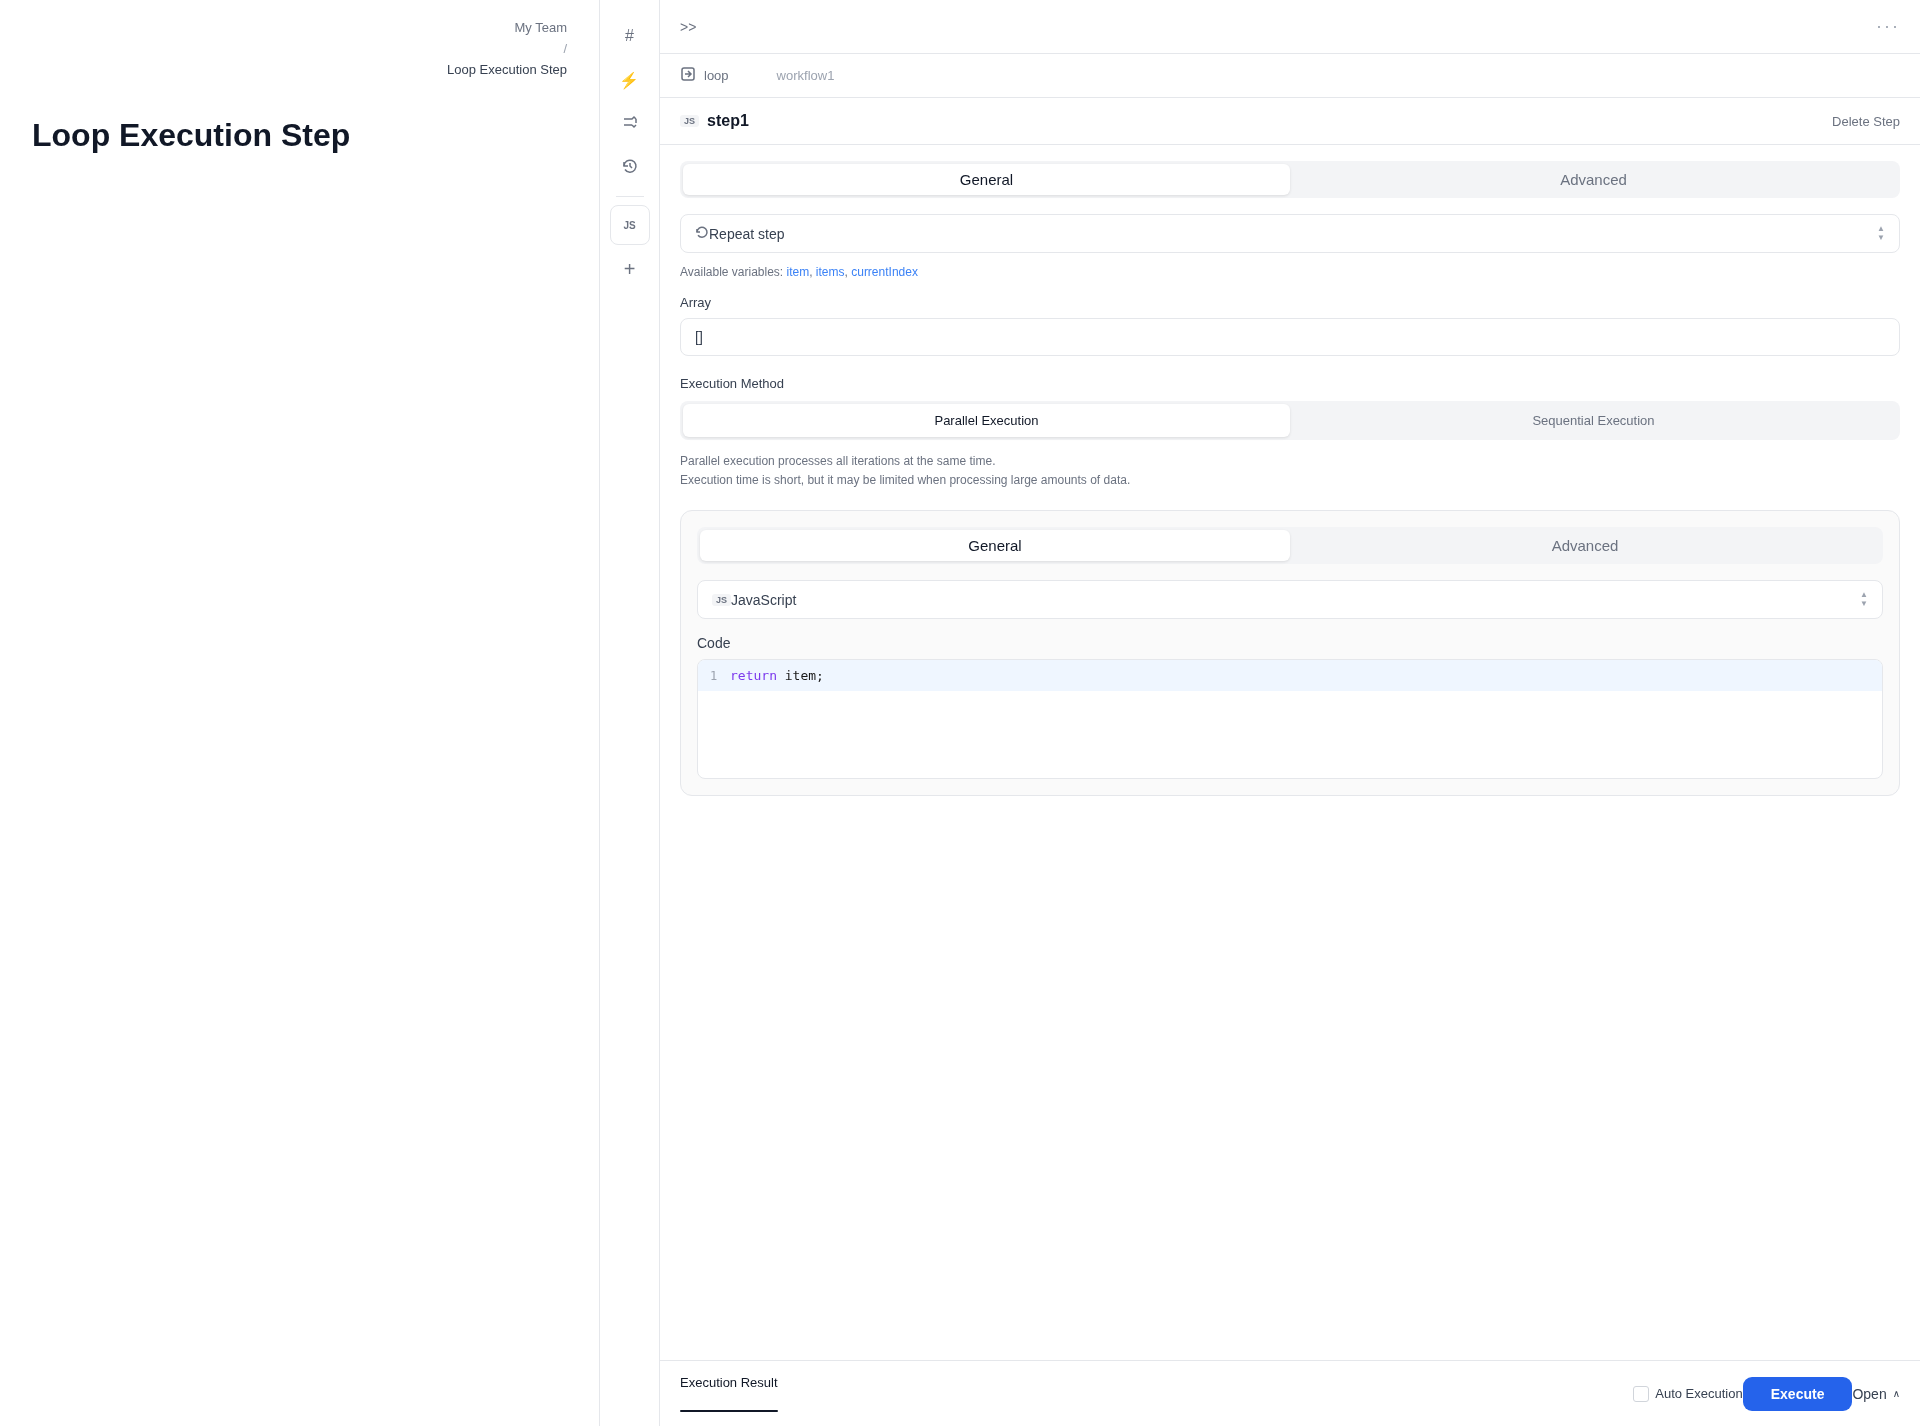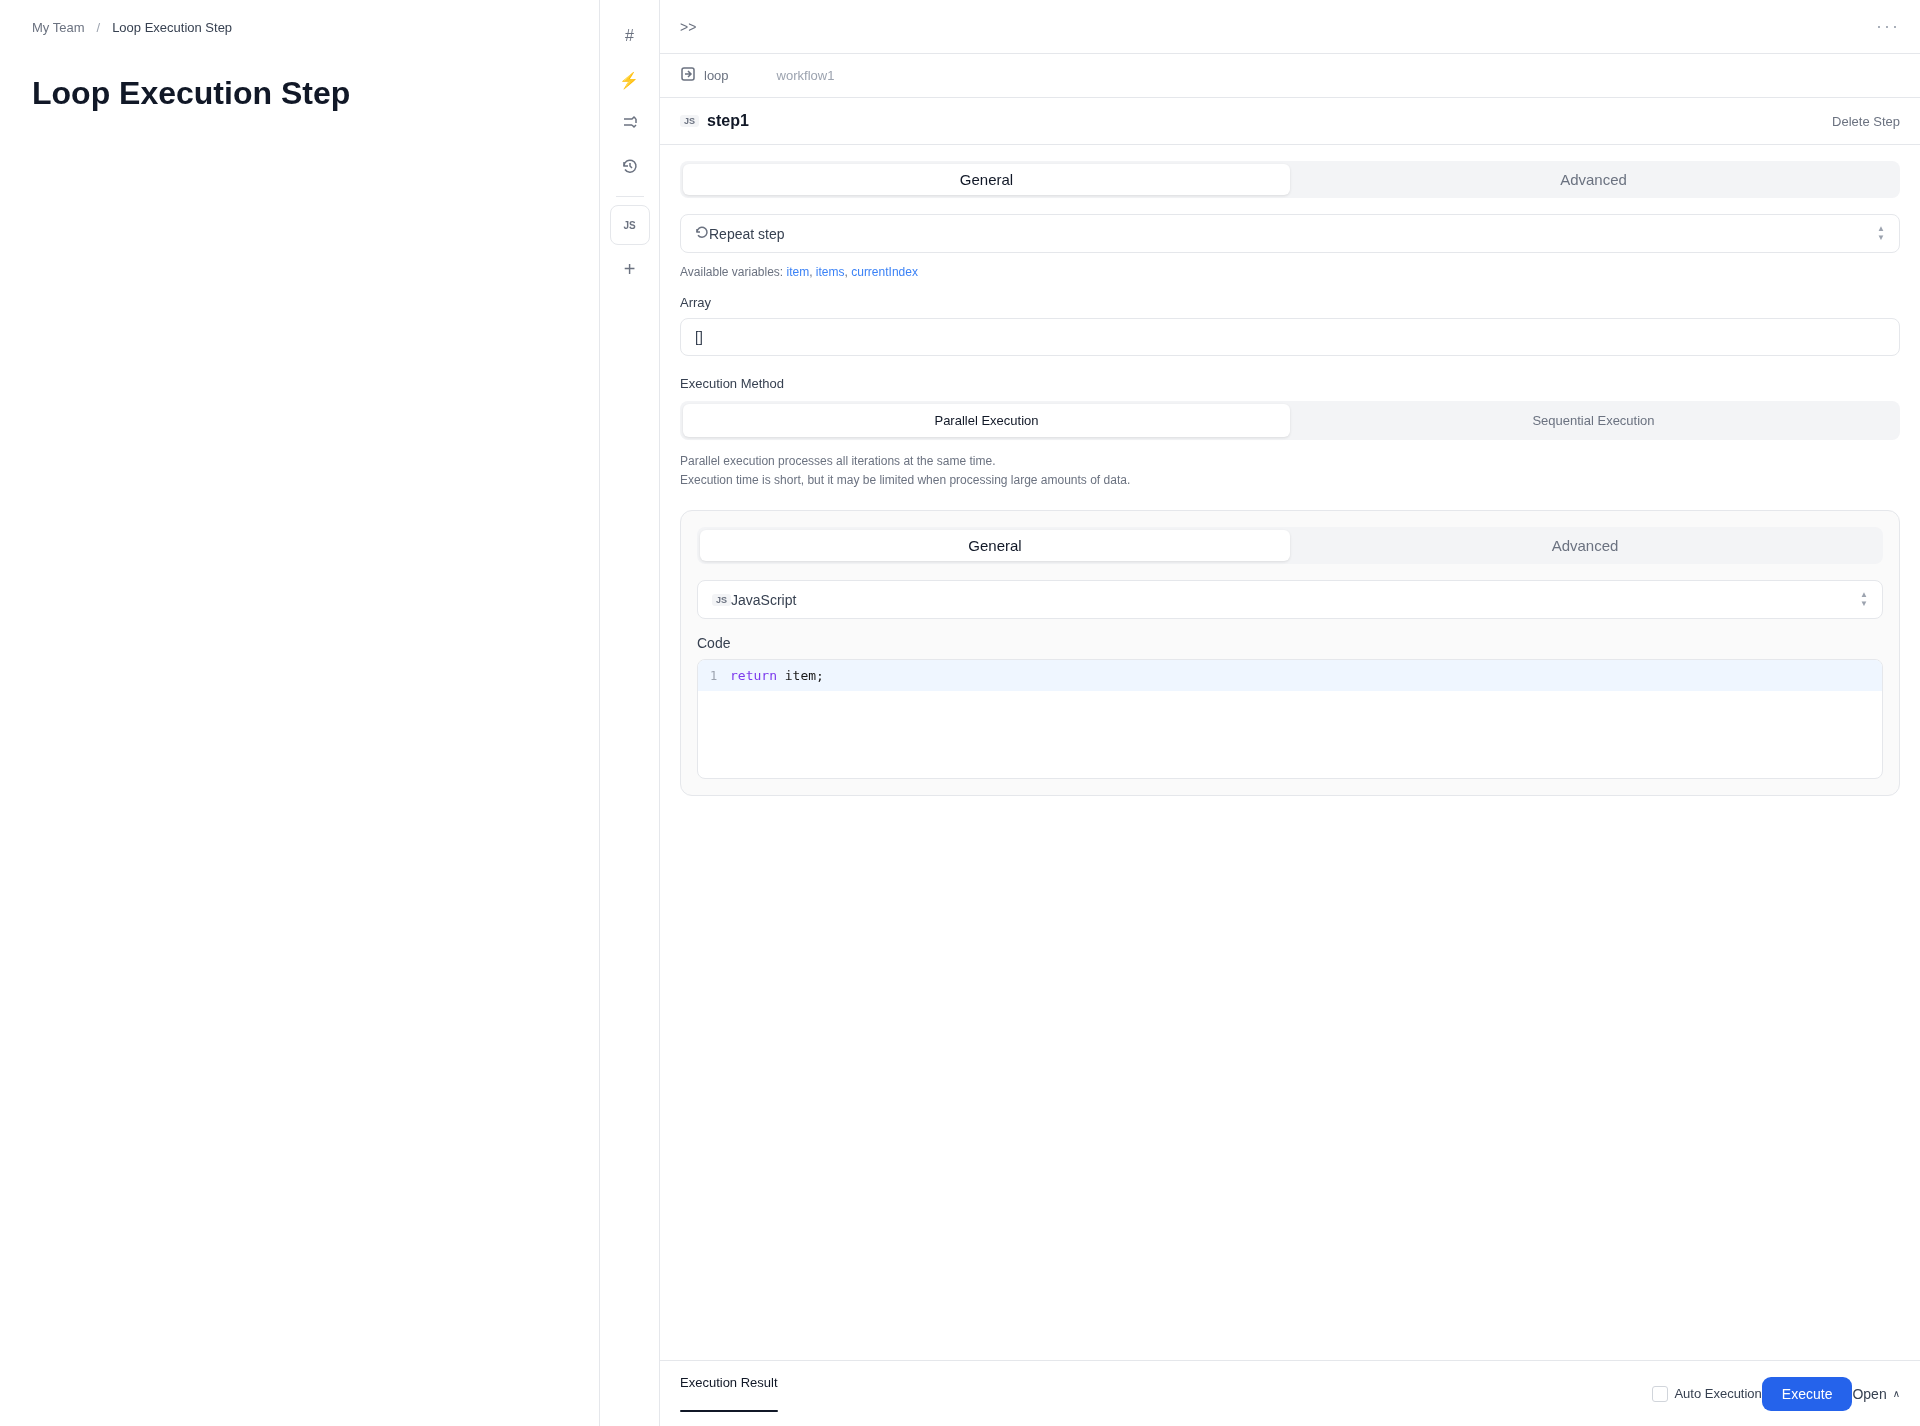--- a/index.html
+++ b/index.html
@@ -10,24 +10,25 @@
       width: 600px;
       flex-shrink: 0;
       border-right: 1px solid #e5e7eb;
       display: flex;
       flex-direction: column;
       padding: 20px 32px;
     }
     .breadcrumb {
       display: flex;
       align-items: flex-end;
-      gap: 12px;
+      gap: 6px;
       color: #6b7280;
       font-size: 13px;
       margin-bottom: 40px;
+      flex-direction: column;
     }
     .breadcrumb-separator { color: #9ca3af; }
     .breadcrumb-current { color: #374151; }
     .page-title { font-size: 32px; font-weight: 700; color: #111827; }
 
     
     .toolbar {
       width: 60px;
       flex-shrink: 0;
       border-right: 1px solid #e5e7eb;
@@ -239,21 +240,21 @@
       padding: 14px 20px;
       border-top: 1px solid #e5e7eb;
       background: #fff;
     }
     .bottom-bar-left { display: flex; flex-direction: column; gap: 20px; }
     .exec-result-label { font-size: 13px; font-weight: 500; color: #111827; }
     .exec-result-underline { height: 2px; background: #111827; border-radius: 1px; }
     .bottom-bar-right { display: flex; align-items: center; gap: 0; }
     .auto-exec-row { display: flex; align-items: center; gap: 6px; font-size: 13px; color: #374151; }
     .checkbox { width: 16px; height: 16px; border: 1px solid #d1d5db; border-radius: 3px; background: #fff; cursor: pointer; flex-shrink: 0; }
-    .execute-btn { background: #2563eb; color: #fff; border: none; border-radius: 9px; padding: 9px 20px; font-size: 14px; font-weight: 400; cursor: pointer; }
+    .execute-btn { background: #2563eb; color: #fff; border: none; border-radius: 9px; padding: 9px 28px; font-size: 14px; font-weight: 700; cursor: pointer; }
     .open-btn { display: flex; align-items: center; gap: 6px; background: none; border: none; font-size: 14px; color: #374151; cursor: pointer; font-weight: 500; }
     .chevron-up { font-size: 10px; }
   </style>
 </head>
 <body>
 
 <div class="left-panel">
   <div class="breadcrumb">
     <span>My Team</span>
     <span class="breadcrumb-separator">/</span>

